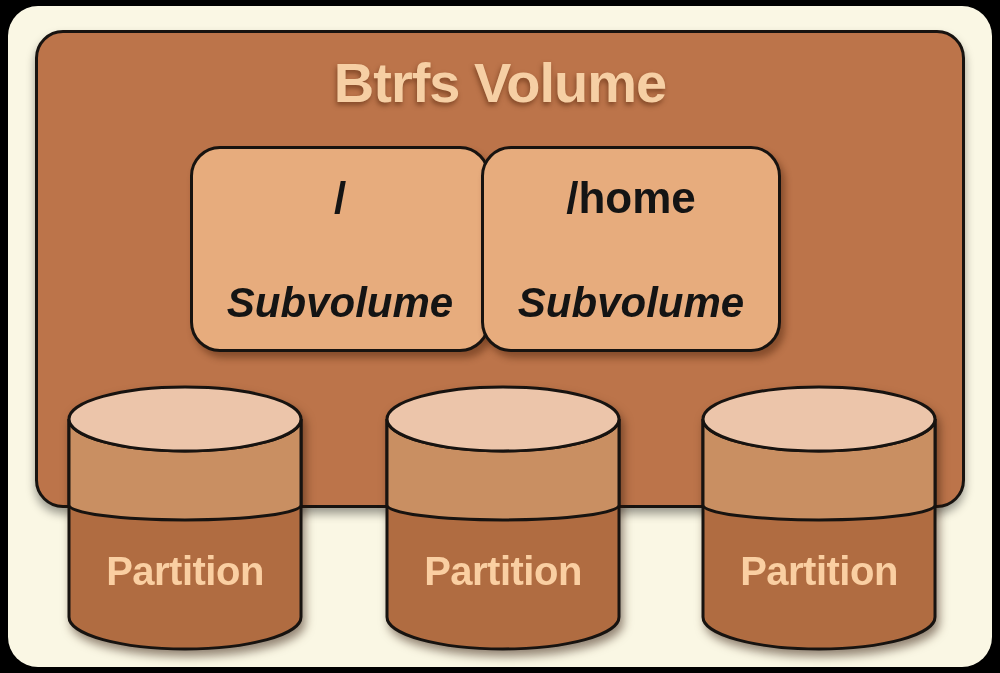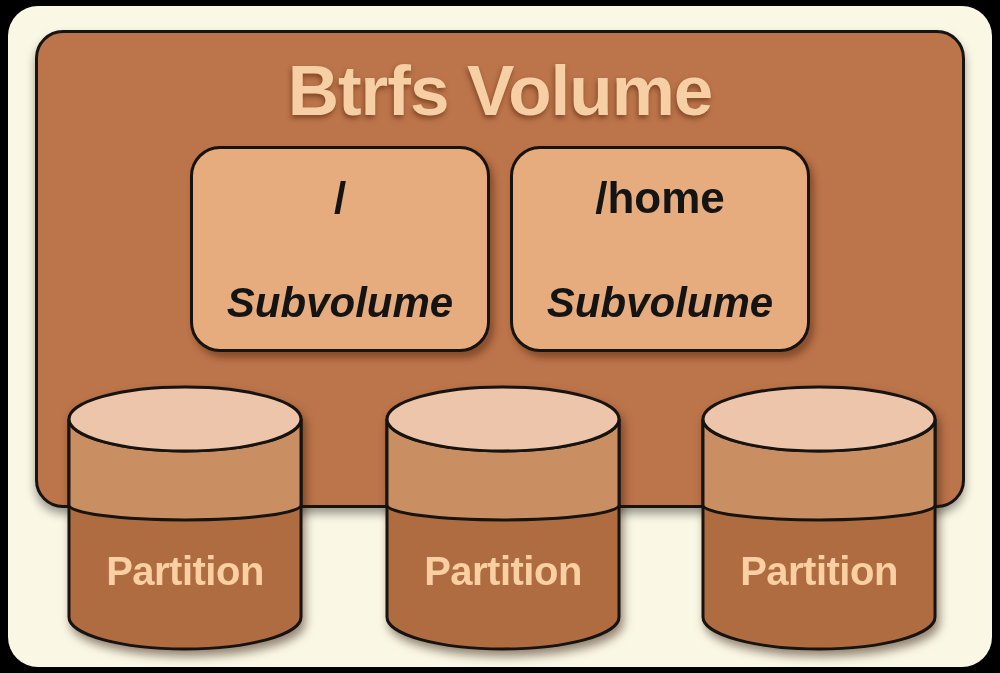--- a/index.html
+++ b/index.html
@@ -15,38 +15,38 @@
   }
   .volume {
     position:absolute; left:35px; top:30px; width:930px; height:478px;
     background:var(--volume-fill,#bc744a);
     border:3px solid var(--outline,#171310);
     border-radius:28px; box-sizing:border-box;
     box-shadow:0 6px 10px rgba(0,0,0,.38);
   }
   .volume-title {
     position:absolute; left:0; top:50px; width:100%;
-    text-align:center; font-size:71px; font-weight:bold; letter-spacing:-1px;
+    text-align:center; font-size:56px; font-weight:bold; letter-spacing:-1px;
     color:var(--title-text,#f6cfa4);
     text-shadow:-1px 3px 5px rgba(80,35,10,.55);
   }
   .subvolume {
     position:absolute; top:146px; width:300px; height:206px;
     background:var(--subvolume-fill,#e7ac7d);
     border:3px solid var(--outline,#171310);
     border-radius:30px; box-sizing:border-box;
     box-shadow:4px 6px 7px rgba(70,30,8,.45);
     display:flex; flex-direction:column; justify-content:space-between; align-items:center;
     padding:24px 10px 22px;
     color:var(--subvolume-text,#141414); font-weight:bold;
   }
   .subvolume .path  { font-size:44px; line-height:1.15; }
   .subvolume .label { font-size:42px; line-height:1.15;font-style:italic; }
   #sub1 { left:190px; }
-  #sub2 { left:510px; }
+  #sub2 { left:481px; }
   .cylinder {
     position:absolute; top:384px; width:238px; height:268px;
     filter:drop-shadow(3px 6px 5px rgba(45,20,5,.5));
   }
   #cyl1 { left:66px; }
   #cyl2 { left:384px; }
   #cyl3 { left:700px; }
   .cyl-body  { fill:var(--cylinder-lower-fill,#b06c41); stroke:var(--outline,#171310); stroke-width:3; }
   .cyl-upper { fill:var(--cylinder-upper-fill,#c98f62); stroke:var(--outline,#171310); stroke-width:3; }
   .cyl-top   { fill:var(--cylinder-top-fill,#ecc5aa);  stroke:var(--outline,#171310); stroke-width:3; }

